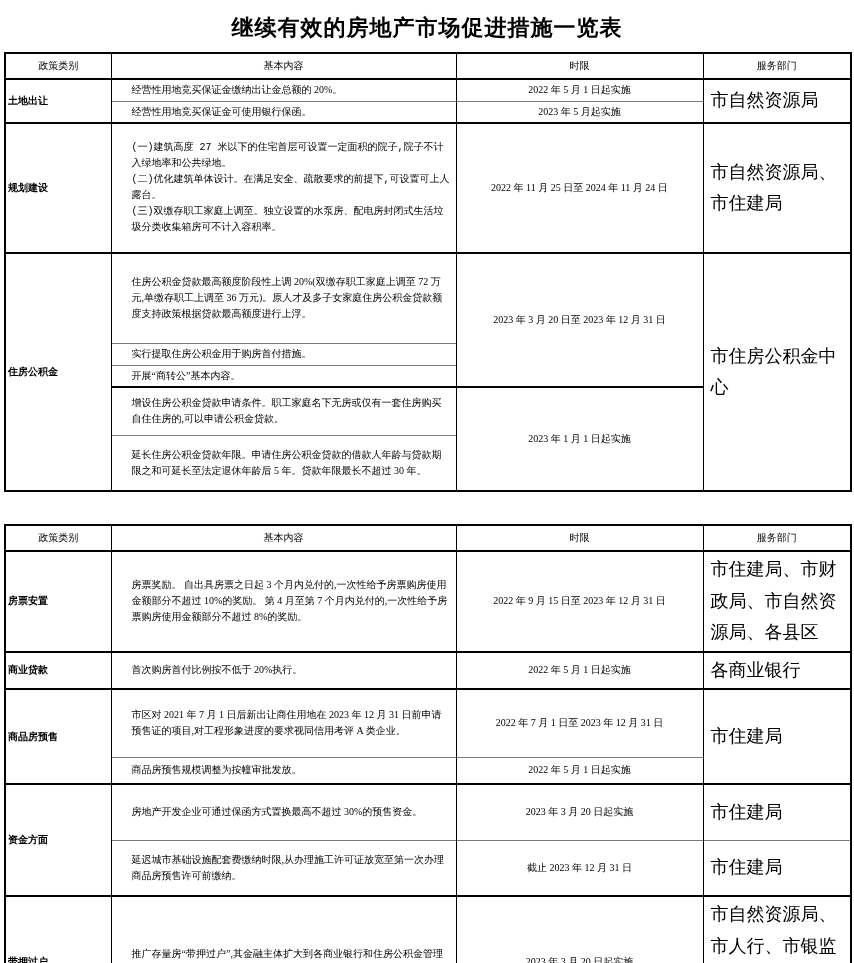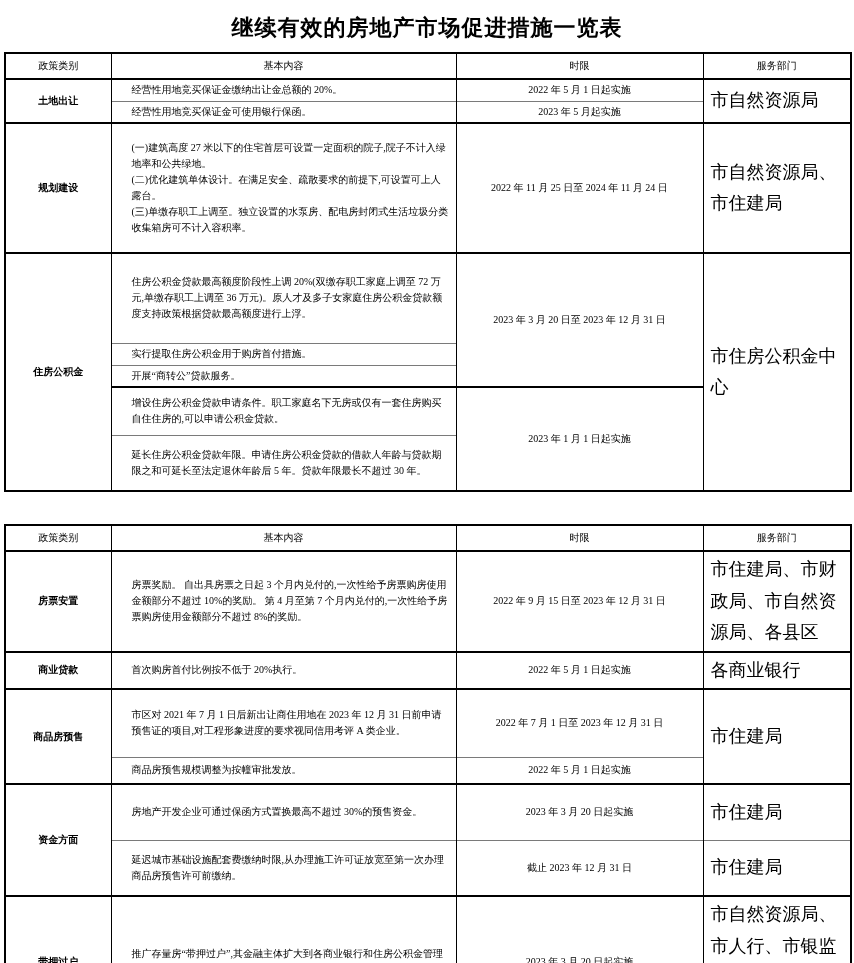--- a/index.html
+++ b/index.html
@@ -42,29 +42,28 @@
   }
   .policy th {
     font-weight: normal;
     text-align: center;
     padding: 2px 2px;
   }
   .policy tr.group td { border-top-width: 2px; }
   .policy tr.tg td   { border-top-width: 2px; }
   .policy tr.sub td  { border-top-color: #7a7a7a; }
   td.cat {
-    text-align: center;
     font-weight: bold;
     padding: 2px 2px;
   }
   td.content {
     text-align: left;
     padding: 2px 6px 2px 20px;
   }
-  td.content .para { margin: 0; }
+  td.content .para { margin: 0; font-family: Liberation Mono, monospace; }
   td.time {
     text-align: center;
     padding: 2px 3px;
   }
   td.svc {
     text-align: left;
     font-size: 18px;
     line-height: 1.75;
     padding: 2px 2px 2px 7px;
   }
@@ -100,37 +99,37 @@
     <tr class="sub" style="height:22px">
       <td class="content">经营性用地竞买保证金可使用银行保函。</td>
       <td class="time">2023 年 5 月起实施</td>
     </tr>
 
     <tr class="group" style="height:130px">
       <td class="cat">规划建设</td>
       <td class="content">
         <div class="para">(一)建筑高度 27 米以下的住宅首层可设置一定面积的院子,院子不计入绿地率和公共绿地。</div>
         <div class="para">(二)优化建筑单体设计。在满足安全、疏散要求的前提下,可设置可上人露台。</div>
-        <div class="para">(三)单缴存职工上调至。独立设置的水泵房、配电房封闭式生活垃圾分类收集箱房可不计入容积率。</div>
+        <div class="para">(三)双缴存职工家庭上调至。独立设置的水泵房、配电房封闭式生活垃圾分类收集箱房可不计入容积率。</div>
       </td>
       <td class="time">2022 年 11 月 25 日至 2024 年 11 月 24 日</td>
       <td class="svc">市自然资源局、市住建局</td>
     </tr>
 
     <tr class="group" style="height:90px">
       <td class="cat" rowspan="5">住房公积金</td>
       <td class="content">住房公积金贷款最高额度阶段性上调 20%(双缴存职工家庭上调至 72 万元,单缴存职工上调至 36 万元)。原人才及多子女家庭住房公积金贷款额度支持政策根据贷款最高额度进行上浮。</td>
       <td class="time" rowspan="3">2023 年 3 月 20 日至 2023 年 12 月 31 日</td>
       <td class="svc" rowspan="5">市住房公积金中心</td>
     </tr>
     <tr class="sub" style="height:22px">
       <td class="content">实行提取住房公积金用于购房首付措施。</td>
     </tr>
     <tr class="sub" style="height:22px">
-      <td class="content">开展“商转公”贷款服务。</td>
+      <td class="content">开展“商转公”基本内容。</td>
     </tr>
     <tr class="tg" style="height:48px">
       <td class="content">增设住房公积金贷款申请条件。职工家庭名下无房或仅有一套住房购买自住住房的,可以申请公积金贷款。</td>
       <td class="time" rowspan="2">2023 年 1 月 1 日起实施</td>
     </tr>
     <tr class="sub" style="height:56px">
       <td class="content">延长住房公积金贷款年限。申请住房公积金贷款的借款人年龄与贷款期限之和可延长至法定退休年龄后 5 年。贷款年限最长不超过 30 年。</td>
     </tr>
   </tbody>
     </table>

